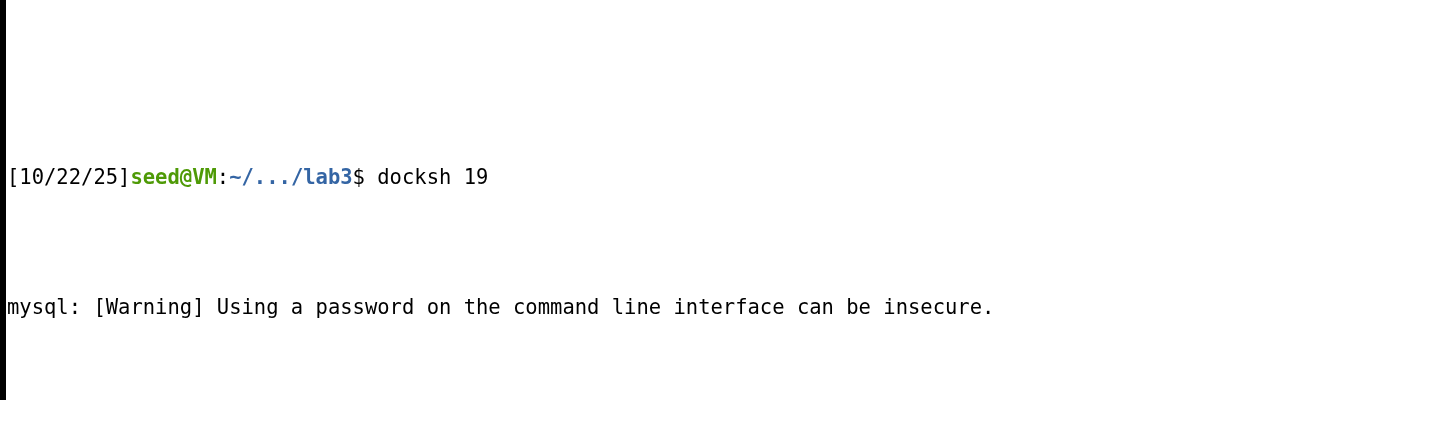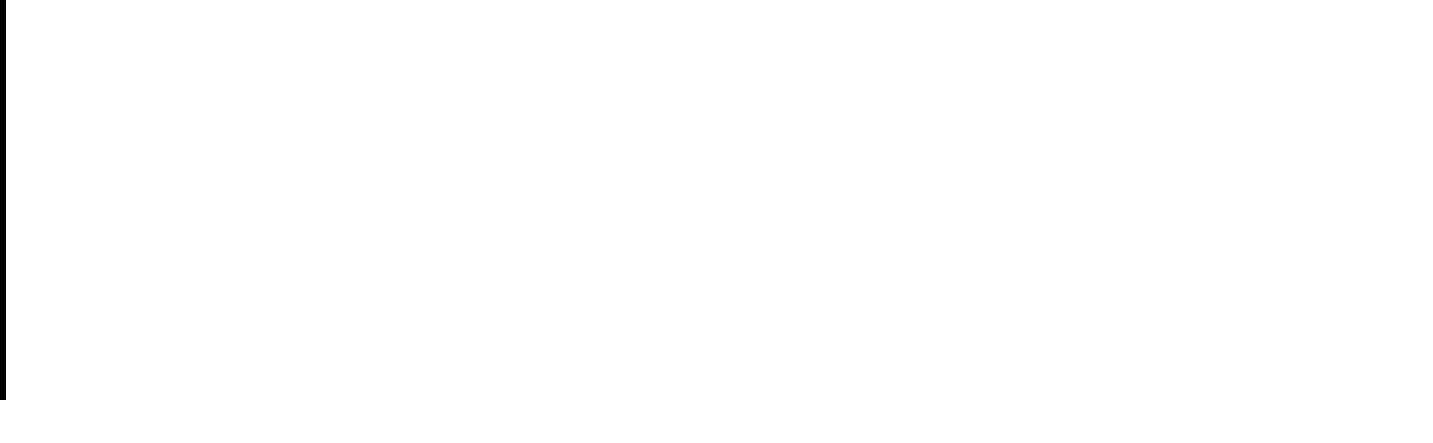--- a/index.html
+++ b/index.html
@@ -72,22 +72,24 @@
 <body>
 
 <div id="terminal">
 
   <div id="left-gutter"></div>
 
   <div id="screen">
 
     <div class="line clipped"></div>
 
+    <div class="line"><span class="seg c-plain">[10/22/25]</span><span class="seg c-green">seed@VM</span><span class="seg c-plain">:</span><span class="seg c-blue">~/.../lab3</span><span class="seg c-plain">$ docksh 19</span></div>
 
 
+    <div class="line">mysql: [Warning] Using a password on the command line interface can be insecure.</div>
 
     
 
     
 
     
 
     
 
     

